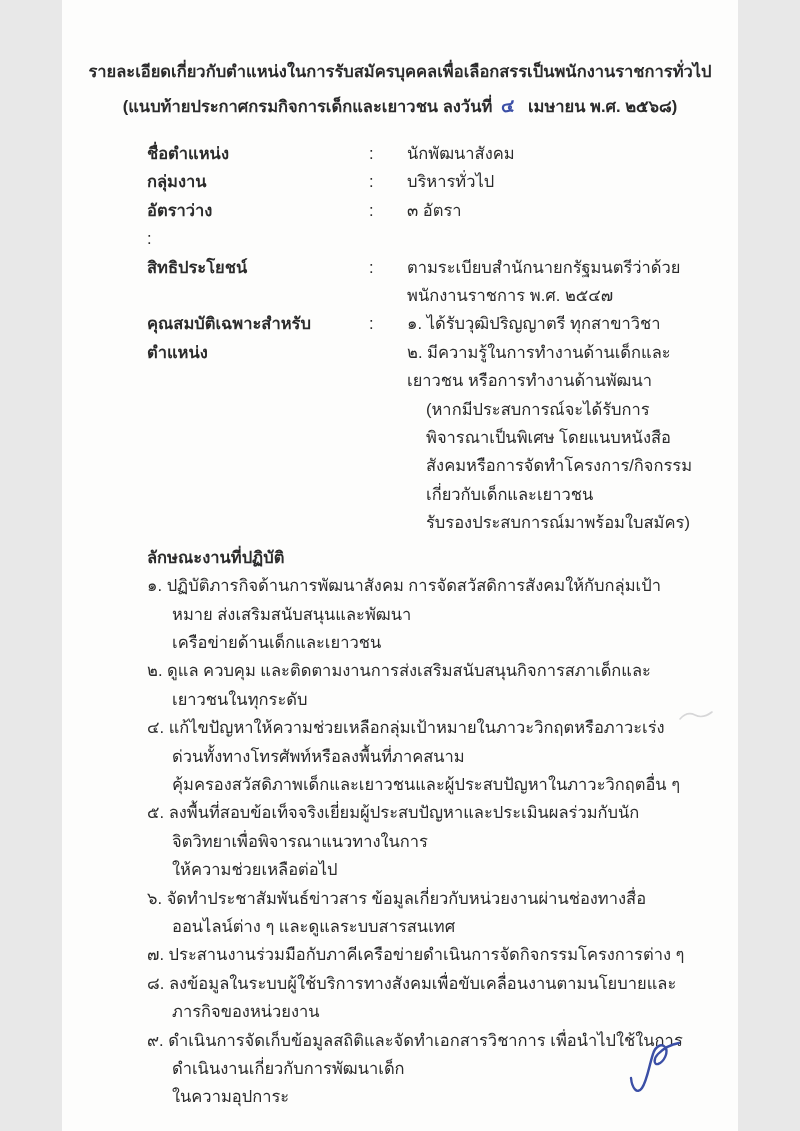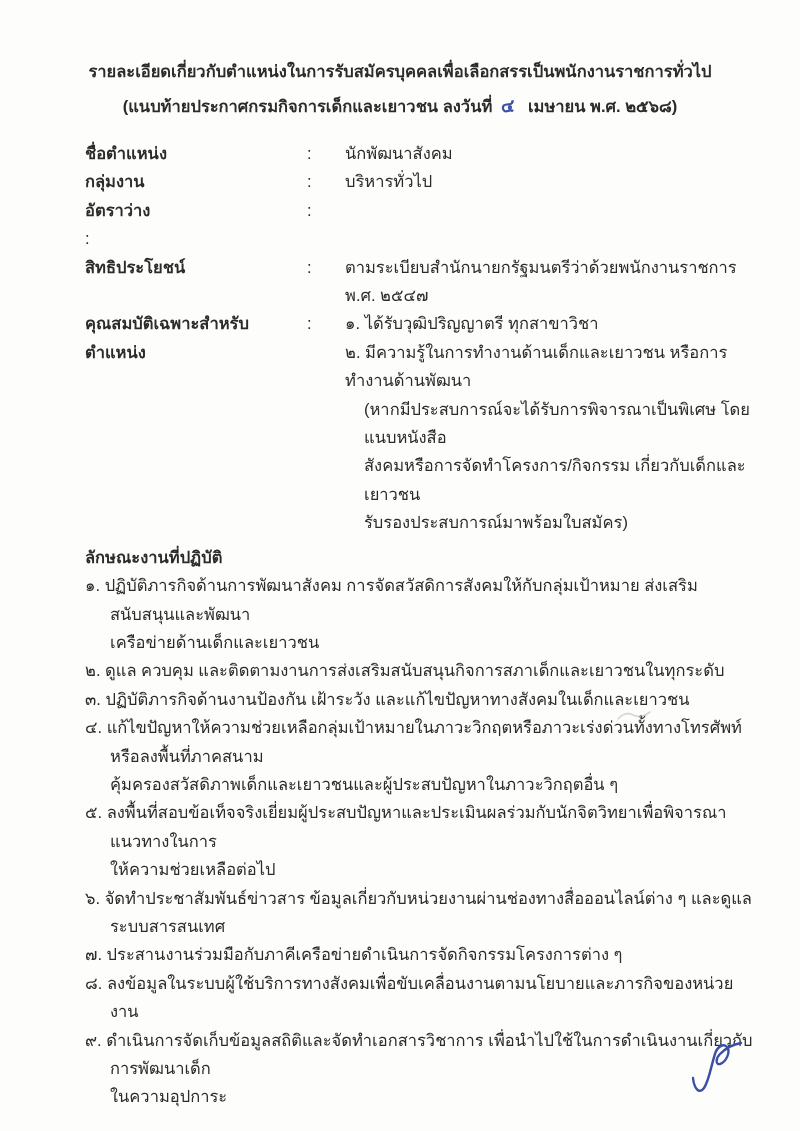--- a/index.html
+++ b/index.html
@@ -1,18 +1,18 @@
 <!DOCTYPE html>
 <html lang="th"><head>
 <meta charset="utf-8">
 <style>
   html,body { margin:0; padding:0; background:#e8e8e8; }
   .page {
     position:relative;
-    width:800px; height:1131px;
+    width:676px; height:1131px;
     margin:0 auto;
     background:#fdfdfc;
     color:#2b2b2b;
     font-family:"Liberation Sans","DejaVu Sans",sans-serif;
     font-size:16.5px;
     line-height:28.4px;
     overflow:hidden;
     border-bottom:1px solid rgba(0,0,0,0.18);
   }
   .title-block { padding-top:54px; text-align:center; font-weight:bold; line-height:35px; }
@@ -55,20 +55,21 @@
         <span class="fvalue">นักพัฒนาสังคม</span>
       </div>
       <div class="frow">
         <span class="flabel">กลุ่มงาน</span>
         <span class="fcolon">:</span>
         <span class="fvalue">บริหารทั่วไป</span>
       </div>
       <div class="frow">
         <span class="flabel">อัตราว่าง</span>
         <span class="fcolon">:</span>
+        <span class="fvalue">๓ อัตรา</span>
       </div>
       <div class="frow">
         <span class="fcolon">:</span>
       </div>
       <div class="frow">
         <span class="flabel">สิทธิประโยชน์</span>
         <span class="fcolon">:</span>
         <span class="fvalue">ตามระเบียบสำนักนายกรัฐมนตรีว่าด้วยพนักงานราชการ พ.ศ. ๒๕๔๗</span>
       </div>
       <div class="frow">
@@ -86,23 +87,20 @@
 
     <div class="duties-heading">ลักษณะงานที่ปฏิบัติ</div>
 
     <div>
       <div class="task">
         <span class="task-line first">๑. ปฏิบัติภารกิจด้านการพัฒนาสังคม การจัดสวัสดิการสังคมให้กับกลุ่มเป้าหมาย ส่งเสริมสนับสนุนและพัฒนา</span>
         <span class="task-line">เครือข่ายด้านเด็กและเยาวชน</span>
       </div>
       <div class="task">
         <span class="task-line first">๒. ดูแล ควบคุม และติดตามงานการส่งเสริมสนับสนุนกิจการสภาเด็กและเยาวชนในทุกระดับ</span>
-      </div>
-      <div class="task">
-        <span class="task-line first">๓. ปฏิบัติภารกิจด้านงานป้องกัน เฝ้าระวัง และแก้ไขปัญหาทางสังคมในเด็กและเยาวชน</span>
       </div>
       <div class="task">
         <span class="task-line first">๔. แก้ไขปัญหาให้ความช่วยเหลือกลุ่มเป้าหมายในภาวะวิกฤตหรือภาวะเร่งด่วนทั้งทางโทรศัพท์หรือลงพื้นที่ภาคสนาม</span>
         <span class="task-line">คุ้มครองสวัสดิภาพเด็กและเยาวชนและผู้ประสบปัญหาในภาวะวิกฤตอื่น ๆ</span>
       </div>
       <div class="task">
         <span class="task-line first">๕. ลงพื้นที่สอบข้อเท็จจริงเยี่ยมผู้ประสบปัญหาและประเมินผลร่วมกับนักจิตวิทยาเพื่อพิจารณาแนวทางในการ</span>
         <span class="task-line">ให้ความช่วยเหลือต่อไป</span>
       </div>
       <div class="task">

